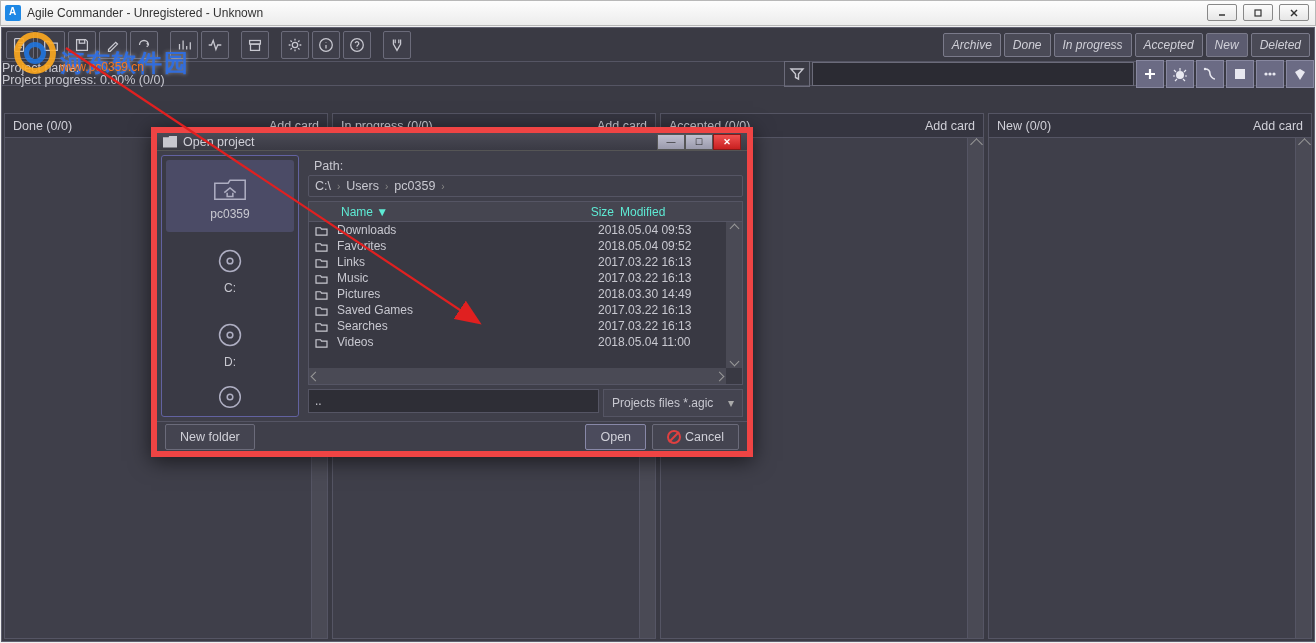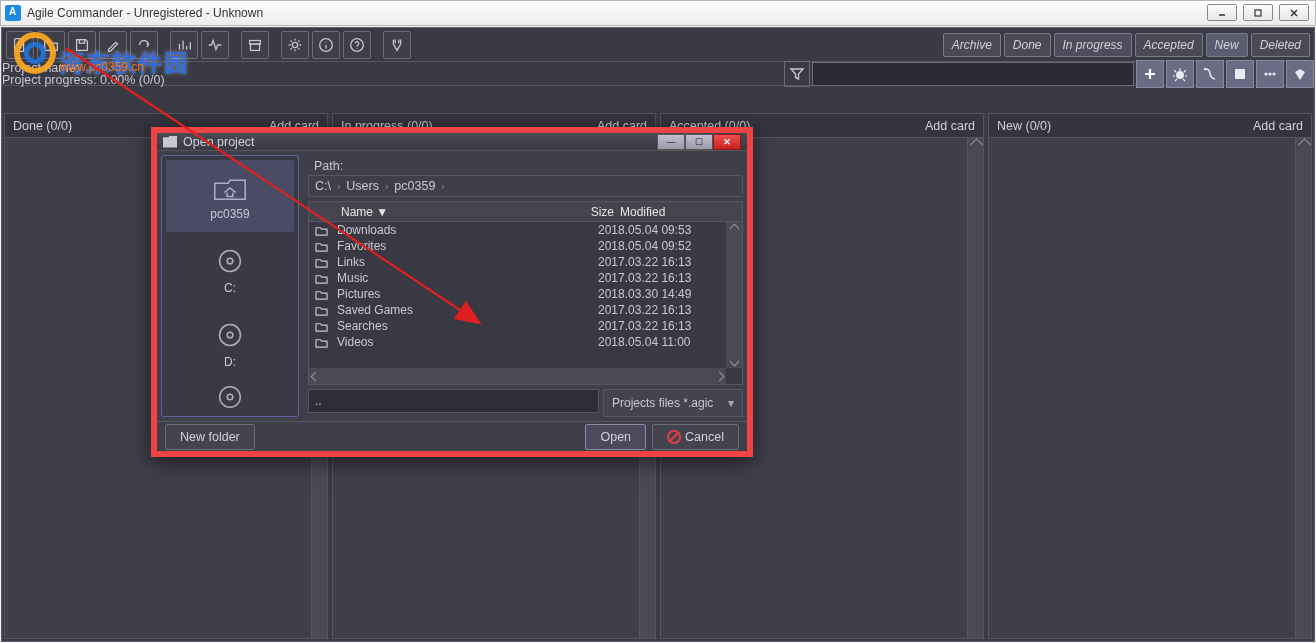--- a/index.html
+++ b/index.html
@@ -95,21 +95,21 @@
 .place span { font-size:12px; color:#c8c8d0;}
 
 .browser { flex:1; display:flex; flex-direction:column; padding:4px 4px 4px 5px;}
 .path-lbl { font-size:12.5px; color:#c8c8d0; margin:4px 0 2px 6px;}
 .breadcrumb { height:22px; display:flex; align-items:center; gap:6px; padding:0 6px; font-size:12.5px;
   border:1px solid #555564; border-radius:2px; margin-bottom:4px;}
 .crumb { color:#c8c8d0; cursor:pointer;}
 .crumb-sep { color:#888; font-size:10px;}
 .file-list { flex:1; border:1px solid #555564; background:#393943; position:relative; overflow:hidden;}
 .fl-head { height:20px; background:#454550; border-bottom:1px solid #555564;
-  display:flex; align-items:center; font-size:12px; color:#e5e5e5;}
+  display:flex; align-items:center; font-size:12px; color:#5eead4;}
 .fl-head .c-ico{width:24px;}
 .fl-head .c-name{flex:1; padding-left:8px;}
 .fl-head .c-size{width:40px; text-align:right;}
 .fl-head .c-mod{width:128px; padding-left:6px;}
 .fl-body { position:absolute; top:20px; left:0; right:16px; bottom:16px; overflow:hidden;}
 .fl-row { height:16px; display:flex; align-items:center; font-size:12px; color:#c8c8d0; cursor:pointer;}
 .fl-row .r-ico{width:24px; display:flex;align-items:center;justify-content:center;}
 .fl-row .r-ico svg{width:13px;height:11px;stroke:#c8c8d0;fill:none;stroke-width:1.3;}
 .fl-row .r-name{flex:1; padding-left:4px; white-space:nowrap;}
 .fl-row .r-size{width:40px;}

